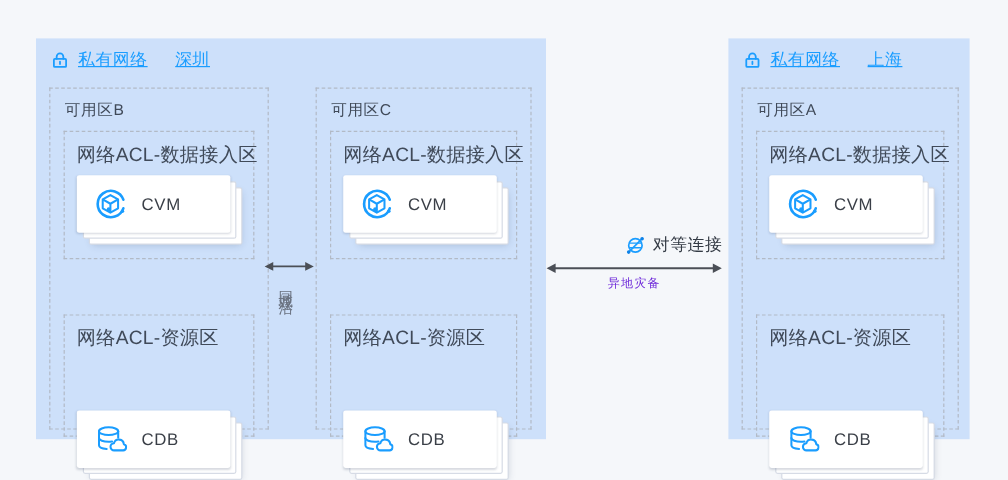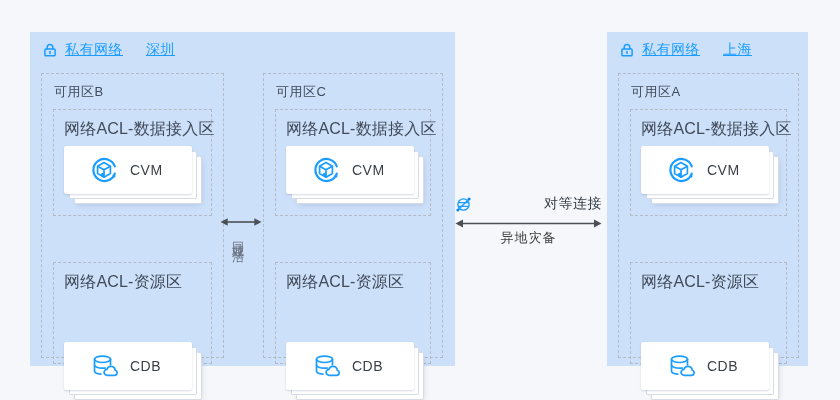--- a/index.html
+++ b/index.html
@@ -35,47 +35,47 @@
   }
   .acl-access{top:35px;height:105px;}
   .acl-resource{top:188px;height:100px;}
   .acl-label{
     position:absolute;left:10px;top:9px;
     font-size:16px;color:#404a59;letter-spacing:.2px;white-space:nowrap;
   }
   .card{
     position:absolute;left:10px;width:128px;height:48px;
     background:#fff;border-radius:2px;
-    display:flex;align-items:center;gap:12px;padding-left:26px;box-sizing:border-box;
+    display:flex;align-items:center;gap:12px;padding-left:14px;box-sizing:border-box;
     box-shadow:
       0 1px 2px rgba(50,66,94,.20),
       5px 5px 0 -1px #ffffff,
       5px 5px 0 0 #d6dbe5,
       10px 10px 0 -1px #ffffff,
       10px 10px 0 0 #d6dbe5,
       11px 12px 6px -2px rgba(50,66,94,.22);
   }
   .card-access{top:36px;}
   .card-resource{top:31px;margin-top:48px;}
   .card .svc-name{font-size:14px;color:#3a3f47;letter-spacing:.5px;}
   .metro-link-arrow{position:absolute;left:190px;top:184px;}
   .v-label{
     position:absolute;left:201px;top:200px;
     writing-mode:vertical-rl;text-orientation:upright;
     font-size:12px;color:#6a7280;letter-spacing:3px;line-height:14px;
   }
   .peering-row{
     position:absolute;left:455px;top:195px;width:147px;
-    display:flex;align-items:center;justify-content:space-between;gap:6px;
+    display:flex;align-items:center;justify-content:flex-end;gap:6px;
   }
   .peering-label{font-size:14px;color:#333a44;letter-spacing:.5px;}
   .peering-arrow{position:absolute;left:455px;top:217px;}
   .peering-sub{
     position:absolute;left:455px;top:229px;width:147px;text-align:center;
-    font-size:13px;color:#404040;letter-spacing:1px;
+    font-size:10px;color:#6d28d9;letter-spacing:1px;
   }
   svg{display:block;}
 </style>
 </head>
 <body>
 
 <svg width="0" height="0" style="position:absolute">
   <defs>
     <g id="lock" fill="none" stroke="#1a9dff" stroke-width="1.5" stroke-linecap="round" stroke-linejoin="round">
       <path d="M5.2 7V5.3a2.8 2.8 0 0 1 5.6 0V7"></path>

